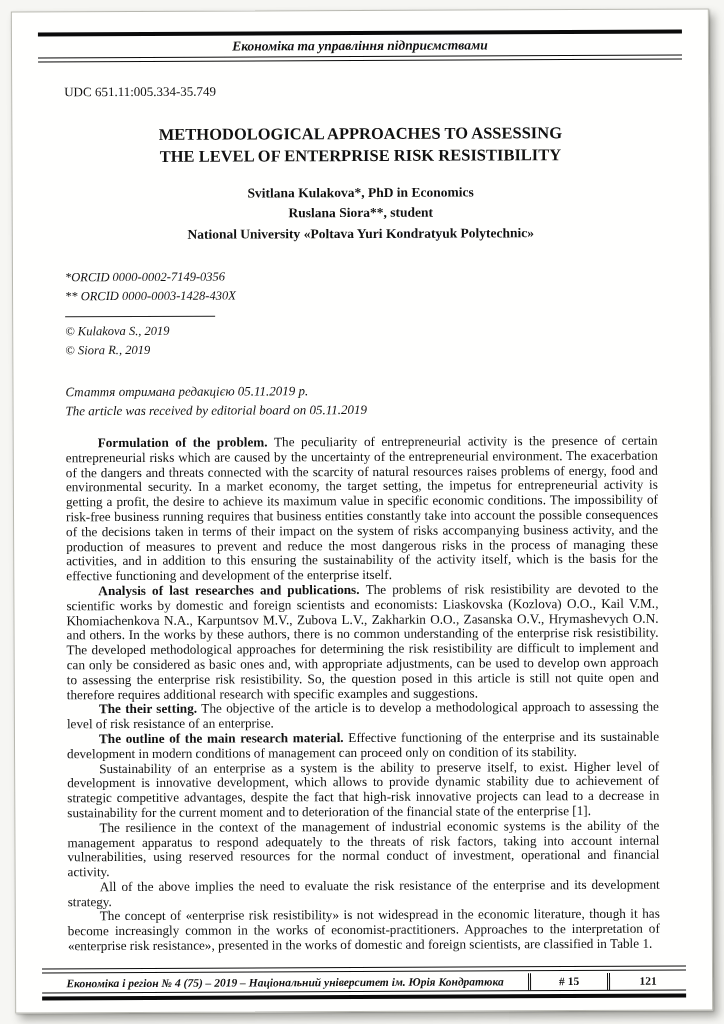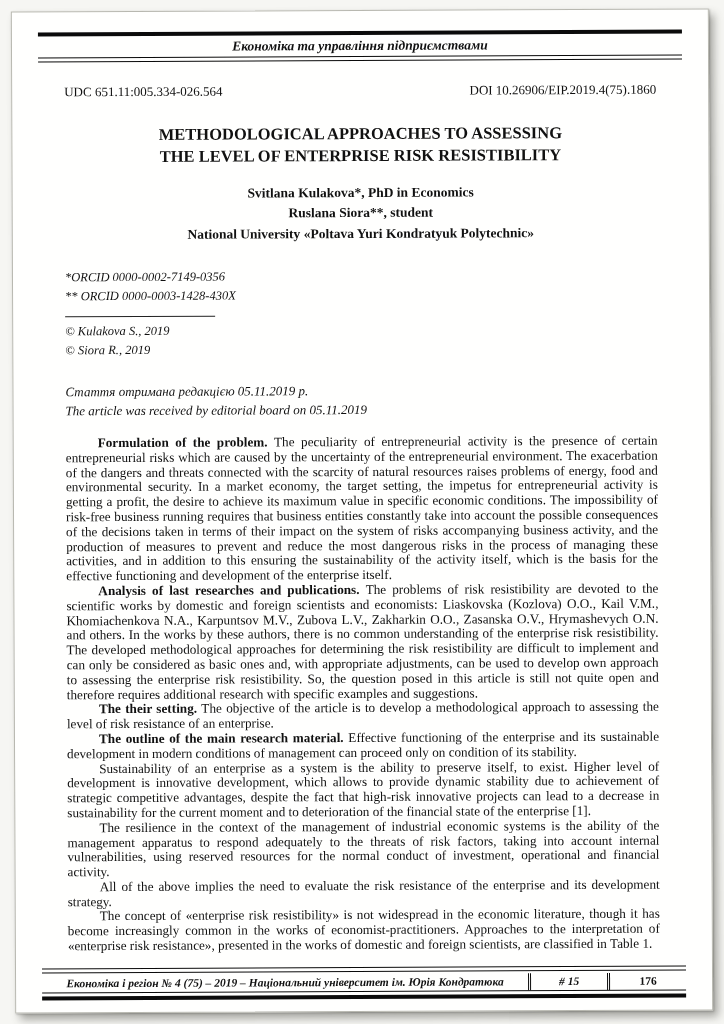--- a/index.html
+++ b/index.html
@@ -118,21 +118,20 @@
     align-items: center;
     justify-content: center;
   }
   .footer-cell.journal {
     flex: 1;
     font-style: italic;
     text-align: center;
   }
   .footer-cell.issue {
     width: 64px;
-    font-style: italic;
     border-left: 3px double #0b0b0b;
   }
   .footer-cell.pagenum {
     width: 64px;
     border-left: 3px double #0b0b0b;
   }
   .bottom-rule {
     height: 4px;
     background: #0b0b0b;
     margin-top: 3px;
@@ -143,22 +142,21 @@
 
 <div class="sheet">
 
   <div class="band">
     <div class="top-rule"></div>
     <div class="running-head">Економіка та управління підприємствами</div>
     <div class="double-rule"></div>
   </div>
 
   <div class="meta-row">
-    <span>UDC 651.11:005.334-026.564</span>
-    <span>DOI 10.26906/EIP.2019.4(75).1860</span>
+    <span>UDC 651.11:005.334-35.749</span>
   </div>
 
   <div class="article-title">
     <div>METHODOLOGICAL APPROACHES TO ASSESSING</div>
     <div>THE LEVEL OF ENTERPRISE RISK RESISTIBILITY</div>
   </div>
 
   <div class="authors">
     <div>Svitlana Kulakova*, PhD in Economics</div>
     <div>Ruslana Siora**, student</div>
@@ -190,18 +188,18 @@
       <p class="para">The resilience in the context of the management of industrial economic systems is the ability of the management apparatus to respond adequately to the threats of risk factors, taking into account internal vulnerabilities, using reserved resources for the normal conduct of investment, operational and financial activity.</p>
       <p class="para">All of the above implies the need to evaluate the risk resistance of the enterprise and its development strategy.</p>
       <p class="para">The concept of «enterprise risk resistibility» is not widespread in the economic literature, though it has become increasingly common in the works of economist-practitioners. Approaches to the interpretation of «enterprise risk resistance», presented in the works of domestic and foreign scientists, are classified in Table 1.</p>
     </div>
 
   <div class="footer">
     <div class="footer-double-rule"></div>
     <div class="footer-row">
       <div class="footer-cell journal">Економіка і регіон № 4 (75) – 2019 – Національний університет ім. Юрія Кондратюка</div>
       <div class="footer-cell issue"># 15</div>
-      <div class="footer-cell pagenum">176</div>
+      <div class="footer-cell pagenum">121</div>
     </div>
     <div class="bottom-rule"></div>
   </div>
 
 </div>
 
 </body></html>

